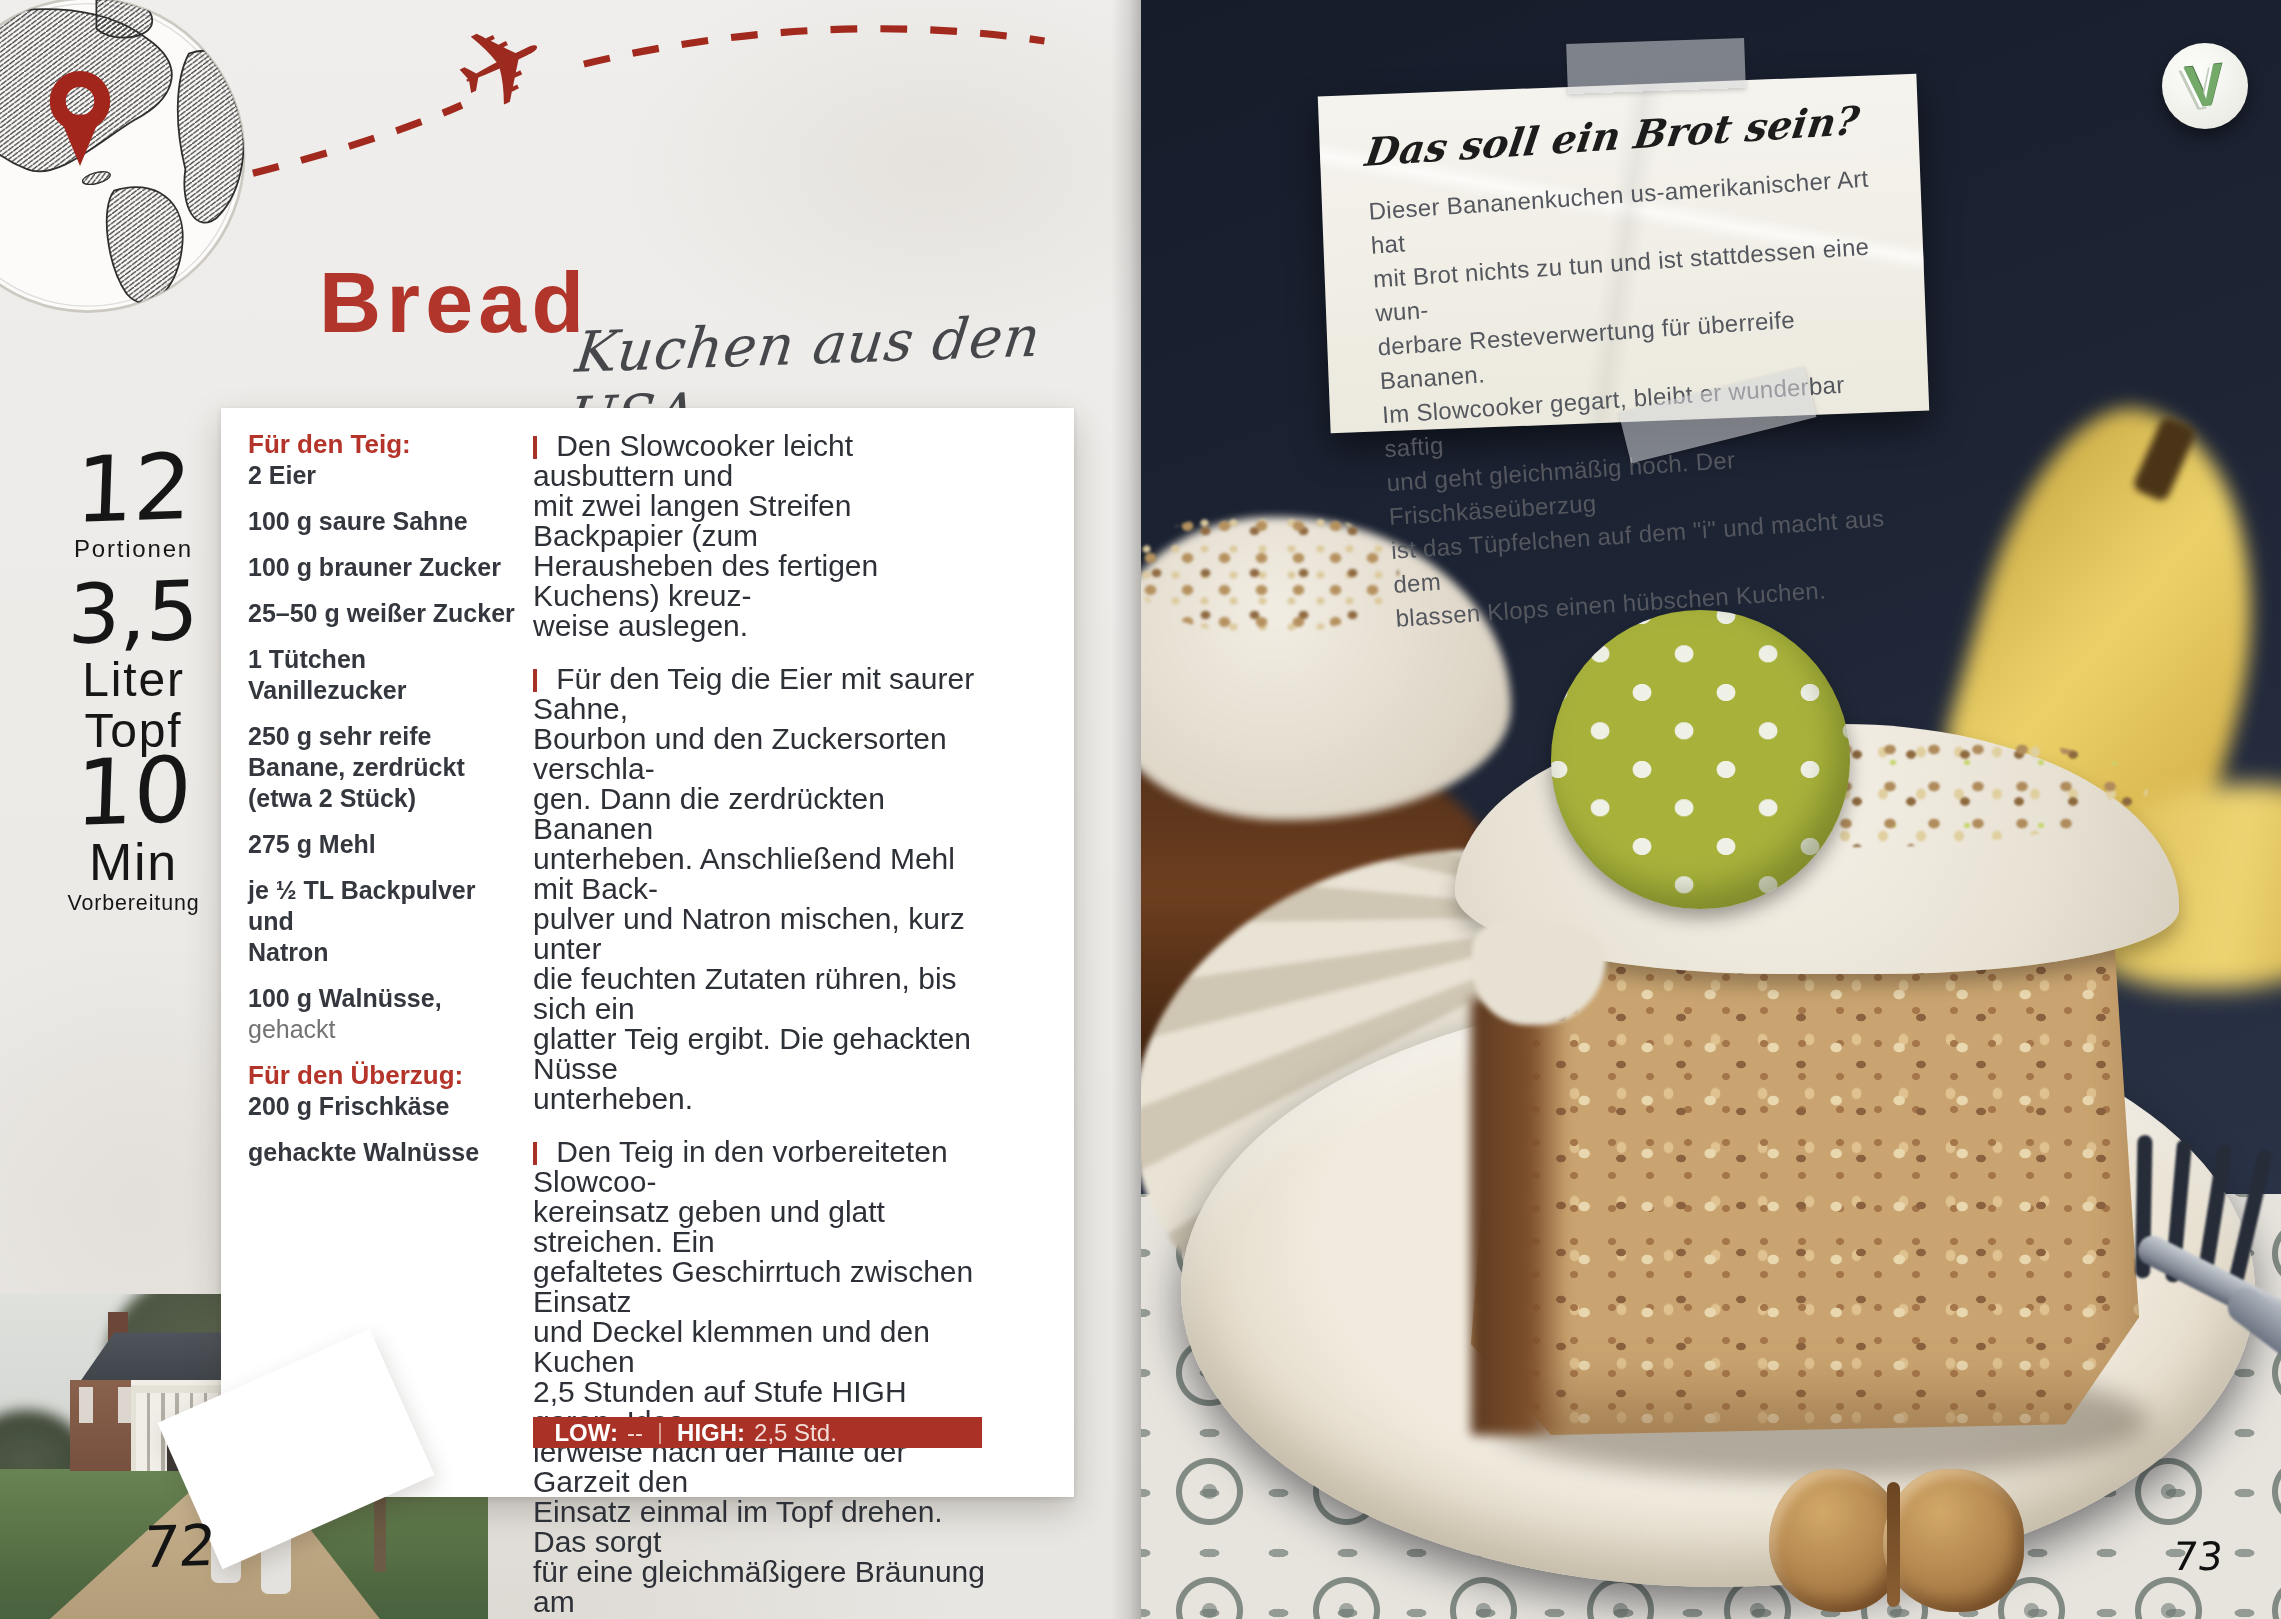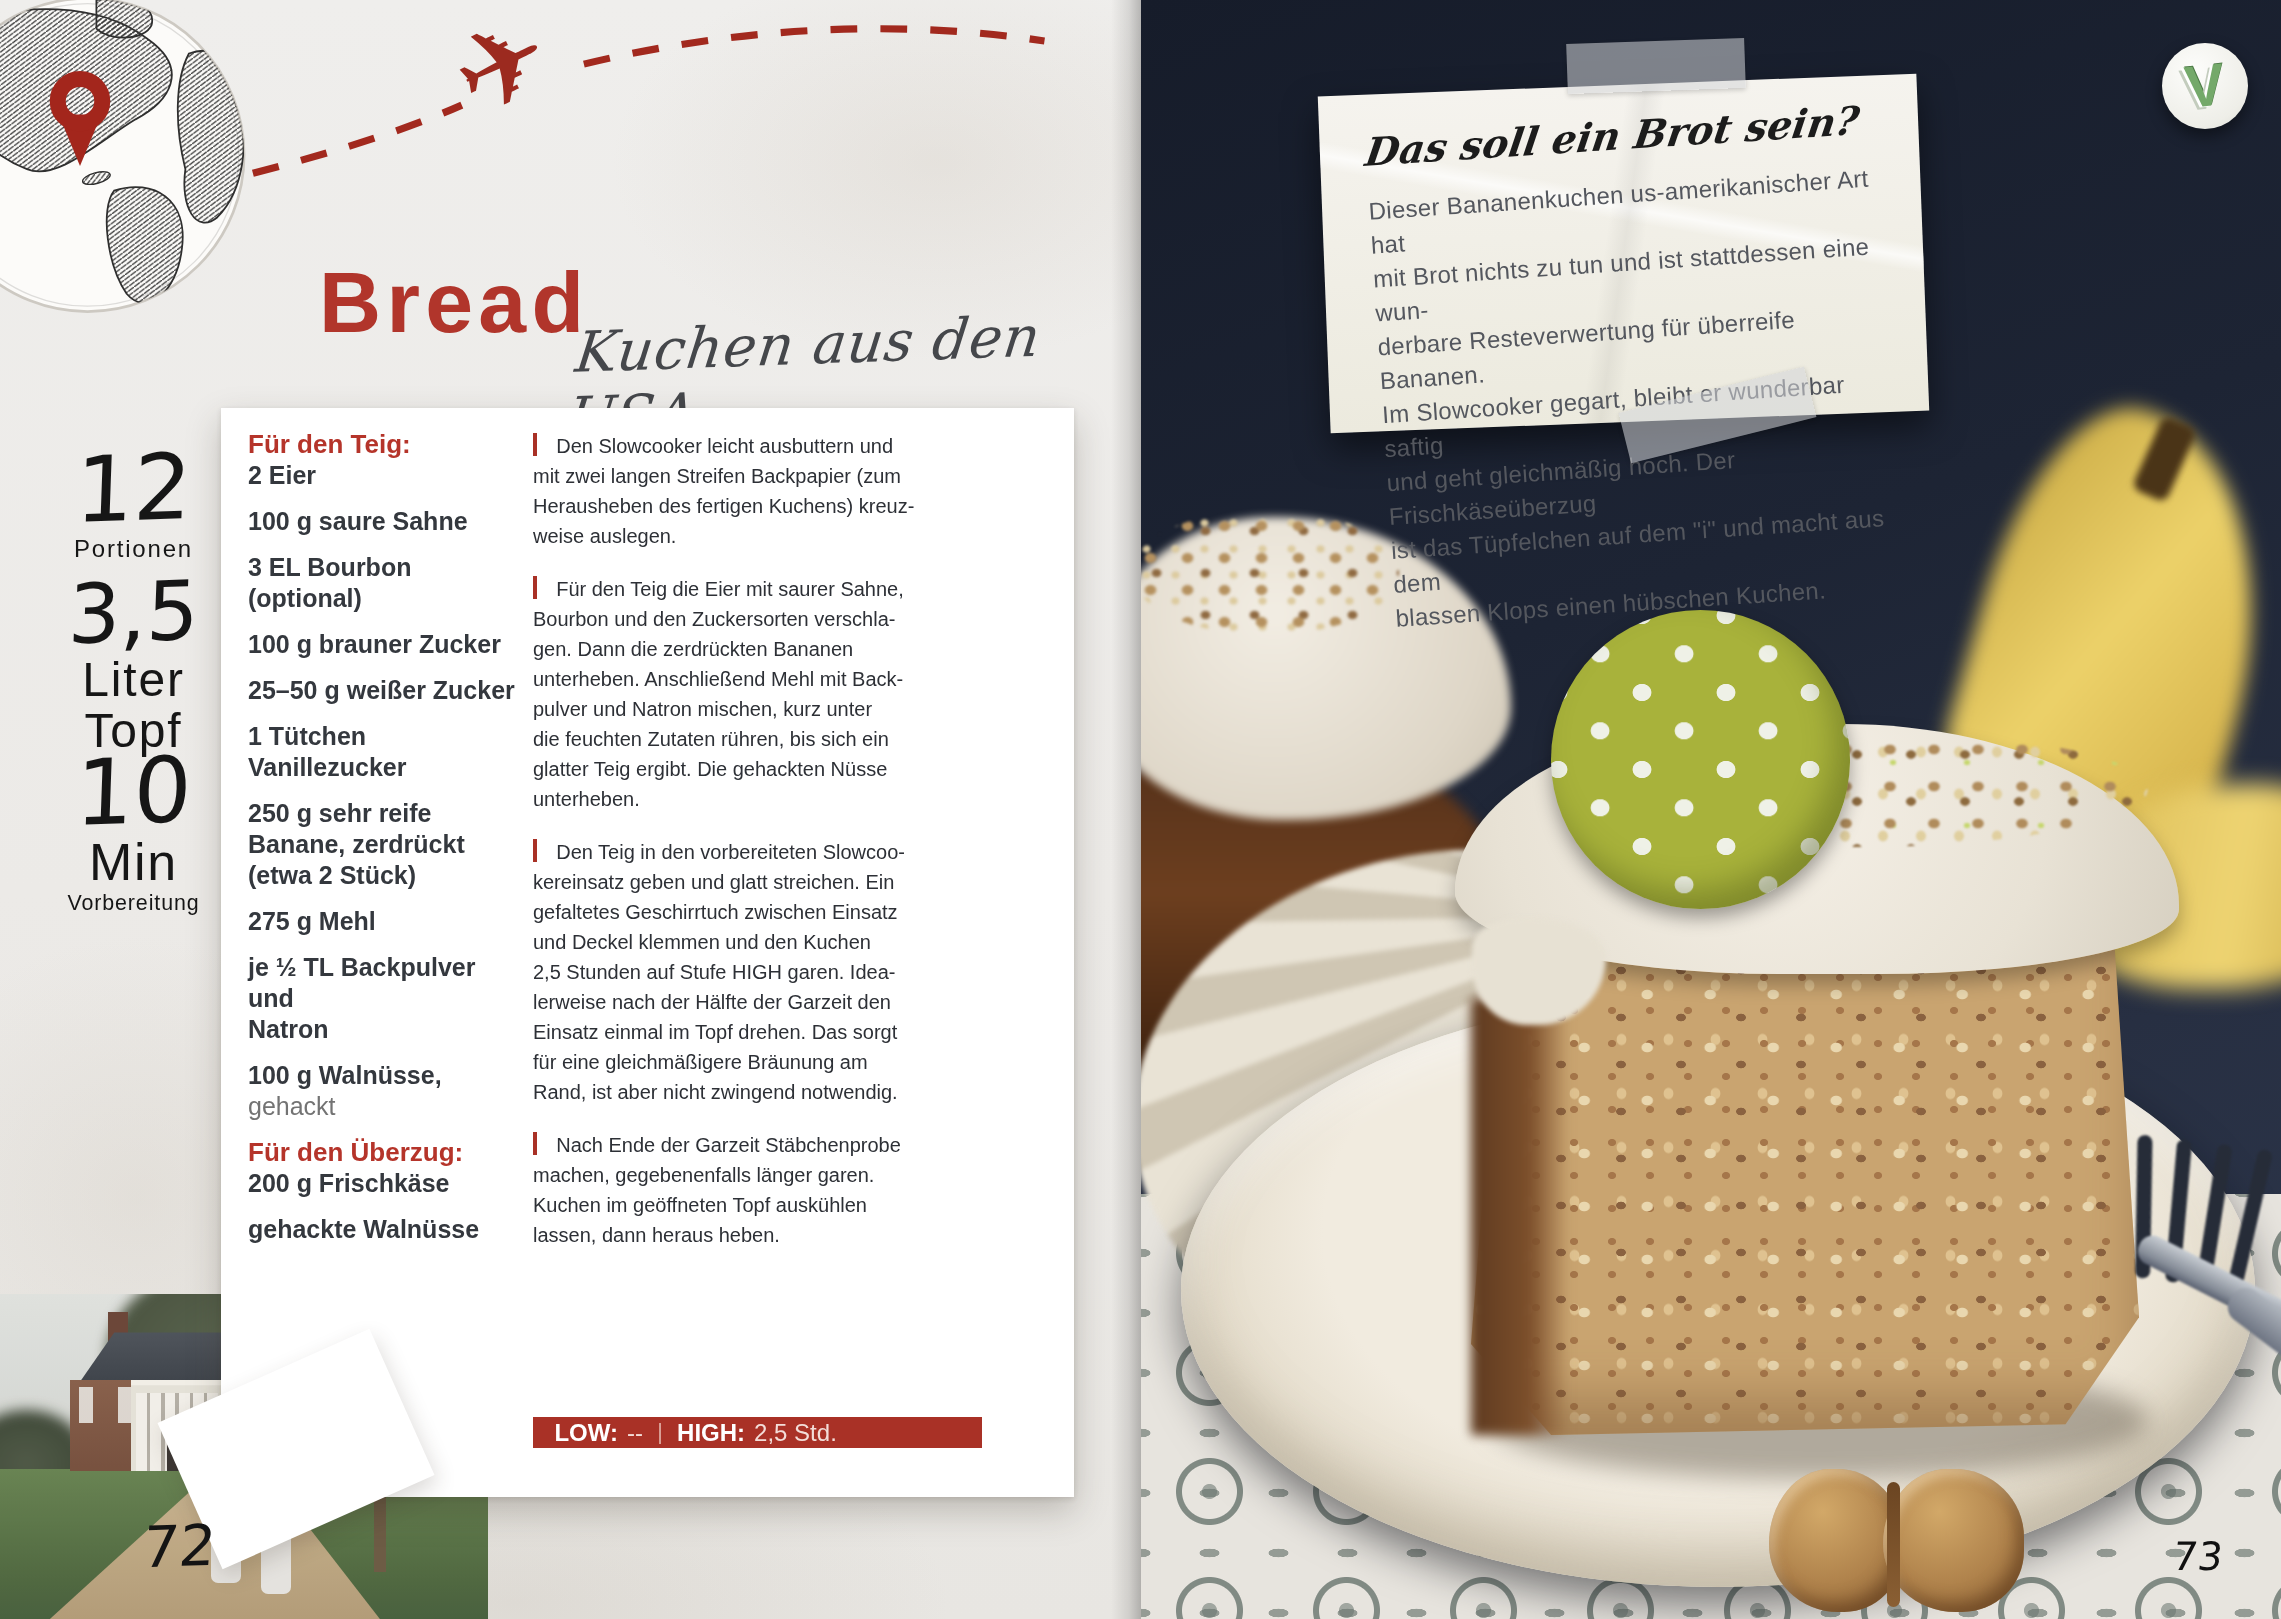--- a/index.html
+++ b/index.html
@@ -50,21 +50,21 @@
     transform:rotate(-24deg);box-shadow:0 9px 21.4px rgba(60,50,40,.18);}
 
   .ing-col{position:absolute;left:27px;top:21.4px;width:271px;text-align:left;color:#34383e;}
   .ing-h{color:#b5342a;font-weight:bold;font-size:26px;line-height:31px;}
   .ing-h2{margin-top:12.5px;}
   .ing{font-size:25px;font-weight:bold;line-height:31px;margin-bottom:15px;white-space:pre-line;}
   .ing:first-of-type{margin-top:0;}
   .ing .l{display:block;font-weight:normal;color:#737373;}
 
   .inst-col{position:absolute;left:312px;top:23px;width:454px;color:#2d3036;}
-  .para{font-size:20px;line-height:30px;margin-bottom:23px;}
+  .para{font-size:30px;line-height:30px;margin-bottom:23px;}
   .para .bar{display:inline-block;width:3.6px;height:23px;background:#a93126;margin-right:19.6px;
     vertical-align:-2.7px;}
   .para .ptext{white-space:pre-line;}
 
   .cook-bar{position:absolute;left:312px;top:1009px;width:449px;height:31px;background:#a93126;
     display:flex;align-items:center;padding-left:21.4px;gap:9px;color:#fff;font-size:24px;}
   .cook-bar .lab{font-weight:bold;}
   .cook-bar .val{color:#f3ddd8;}
   .cook-bar .sep{color:#dfaca2;font-size:21.4px;padding:0 5.3px;}
 
@@ -292,22 +292,20 @@
       <div class="cap">Vorbereitung</div>
     </div>
 
     <div class="panel">
       <div class="corner"></div>
 
       <div class="ing-col">
         <div class="ing-h">Für den Teig:</div>
         <div class="ing"><span class="b">2 Eier</span><span class="l"></span></div>
         <div class="ing"><span class="b">100 g saure Sahne</span><span class="l"></span></div>
-        <div class="ing"><span class="b">3 EL Bourbon
-(optional)</span><span class="l"></span></div>
         <div class="ing"><span class="b">100 g brauner Zucker</span><span class="l"></span></div>
         <div class="ing"><span class="b">25–50 g weißer Zucker</span><span class="l"></span></div>
         <div class="ing"><span class="b">1 Tütchen
 Vanillezucker</span><span class="l"></span></div>
         <div class="ing"><span class="b">250 g sehr reife
 Banane, zerdrückt
 (etwa 2 Stück)</span><span class="l"></span></div>
         <div class="ing"><span class="b">275 g Mehl</span><span class="l"></span></div>
         <div class="ing"><span class="b">je ½ TL Backpulver und
 Natron</span><span class="l"></span></div>

